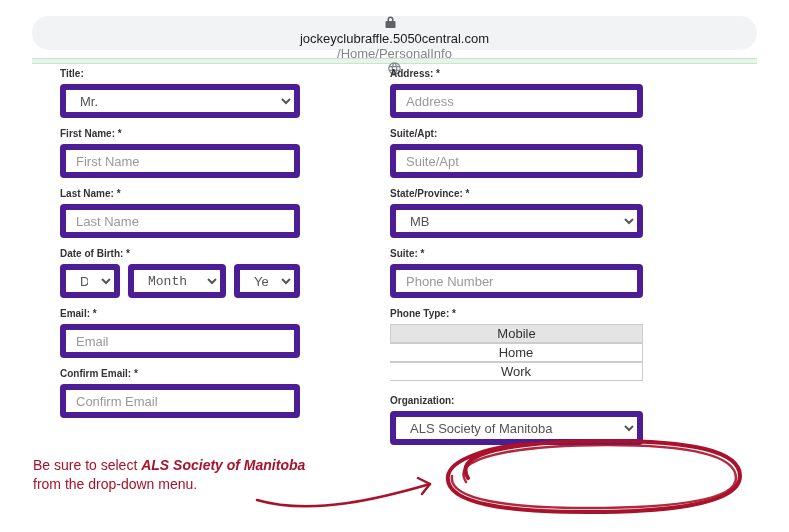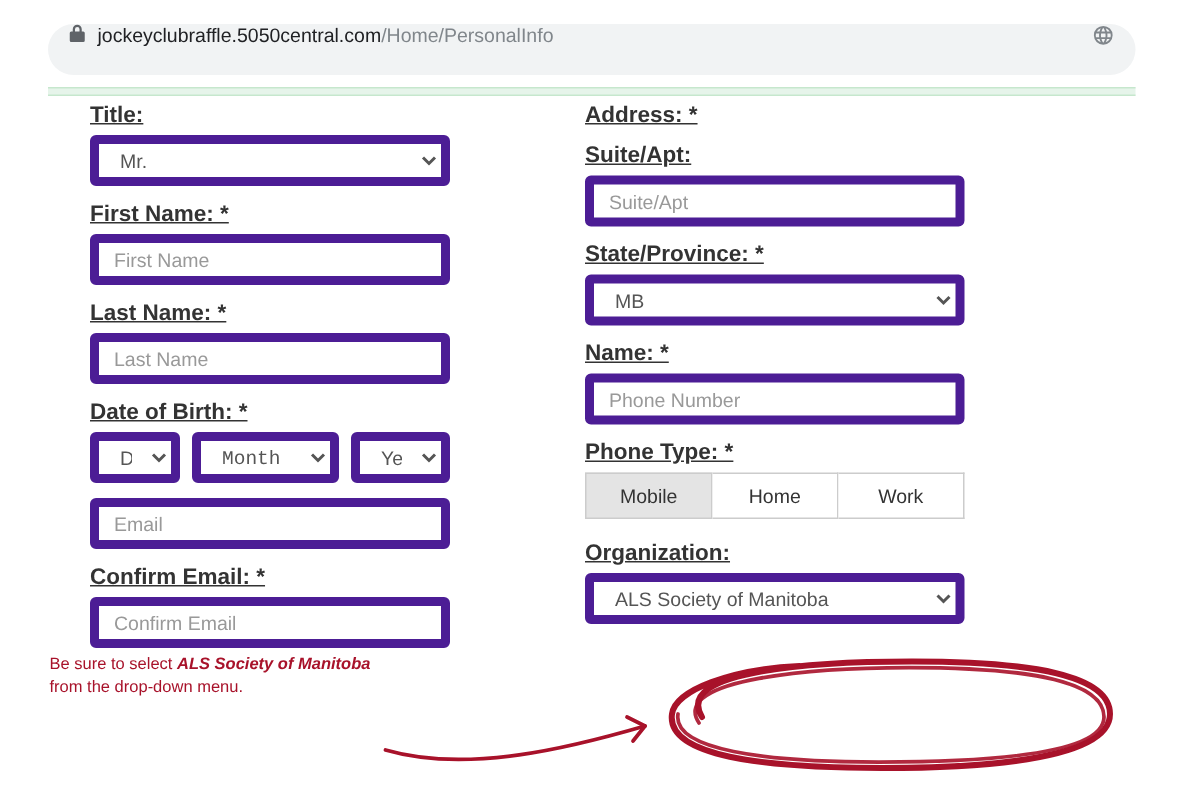--- a/index.html
+++ b/index.html
@@ -11,23 +11,25 @@
     height: 532px;
     overflow: hidden;
     position: relative;
   }
   .url-bar {
     margin: 16px 32px 8px 32px;
     background: #f1f3f4;
     border-radius: 18px;
     height: 34px;
     display: flex;
+    align-items: center;
     padding: 0 14px;
     color: #5f6368;
     font-size: 13px;
+    flex-direction: column;
   }
   .url-bar .lock { margin-right: 8px; color:#5f6368; font-size:12px; }
   .url-bar .domain { color:#202124; }
   .url-bar .path { color:#80868b; }
   .url-bar .spacer { flex:1; }
   .url-bar .gicon { color:#80868b; font-size:14px; }
   .green-strip {
     height: 6px;
     background: #e6f4ea;
     border-top: 1px solid #c6e7cd;
@@ -45,25 +47,24 @@
   }
   .cols {
     display: flex;
     gap: 90px;
   }
   .col { width: 240px; }
   .colR { width: 253px; }
   .field { margin-bottom: 10px; }
   .lbl {
     display: block;
-    font-size: 15px;
+    font-size: 10px;
     font-weight: 700;
     color: #333;
     margin-bottom: 5px;
-    text-decoration: underline;
   }
   input[type=text], select {
     width: 100%;
     height: 34px;
     border: 6px solid #4c1d95;
     border-radius: 4px;
     padding: 0 10px;
     font-size: 13px;
     color: #555;
     background: #fff;
@@ -72,39 +73,40 @@
   select { color:#555; background:#fff; }
   .dob-row { display:flex; gap:8px; }
   .dob-row select:nth-child(1){ width:60px; }
   .dob-row select:nth-child(2){ flex:1;font-family:Liberation Mono, monospace; }
   .dob-row select:nth-child(3){ width:66px; }
   .two-col-row { display:flex; gap:36px; }
   .two-col-row > div { flex:1; }
   .phone-type-row {
     display:flex;
     gap:0;
+    flex-direction:column;
   }
   .phone-type-btn {
     flex:1;
     height:31px;
     border:1px solid #ccc;
     background:#fff;
     font-size:13px;
     color:#333;
     cursor:pointer;
   }
   .phone-type-btn + .phone-type-btn { border-left:none; }
   .phone-type-btn.active { background:#e4e4e4; }
   .org-select { width:100%; }
   
   .annotation-text {
     position:absolute;
     left:33px;
-    top:436px;
-    font-size:11px;
+    top:456px;
+    font-size:14px;
     color:#a8122a;
     line-height:1.35;
   }
   .annotation-text strong { font-style:italic; font-weight:700; }
   .circle-mark {
     position:absolute;
     left:438px;
     top:438px;
     width:310px;
     height:78px;
@@ -159,44 +161,46 @@
       </div>
       <div class="field">
         <label class="lbl">Date of Birth: *</label>
         <div class="dob-row">
           <select><option>Day</option></select>
           <select><option>Month</option></select>
           <select><option>Year</option></select>
         </div>
       </div>
       <div class="field">
+        <label class="lbl">Email: *</label>
         <input type="text" placeholder="Email" style="">
       </div>
       <div class="field">
         <label class="lbl">Confirm Email: *</label>
         <input type="text" placeholder="Confirm Email" style="">
       </div>
     </div>
 
     <div class="colR">
       <div class="field">
         <label class="lbl">Address: *</label>
+        <input type="text" placeholder="Address" style="">
       </div>
       <div class="field">
         <label class="lbl">Suite/Apt:</label>
         <input type="text" placeholder="Suite/Apt" style="">
       </div>
       <div class="field two-col-row">
         <div>
           <label class="lbl">State/Province: *</label>
           <select><option>MB</option></select>
         </div>
       </div>
       <div class="field">
-        <label class="lbl">Name: *</label>
+        <label class="lbl">Suite: *</label>
         <input type="text" placeholder="Phone Number" style="">
       </div>
       <div class="field">
         <label class="lbl">Phone Type: *</label>
         <div class="phone-type-row">
           <button class="phone-type-btn active">Mobile</button>
           <button class="phone-type-btn">Home</button>
           <button class="phone-type-btn">Work</button>
         </div>
       </div>

